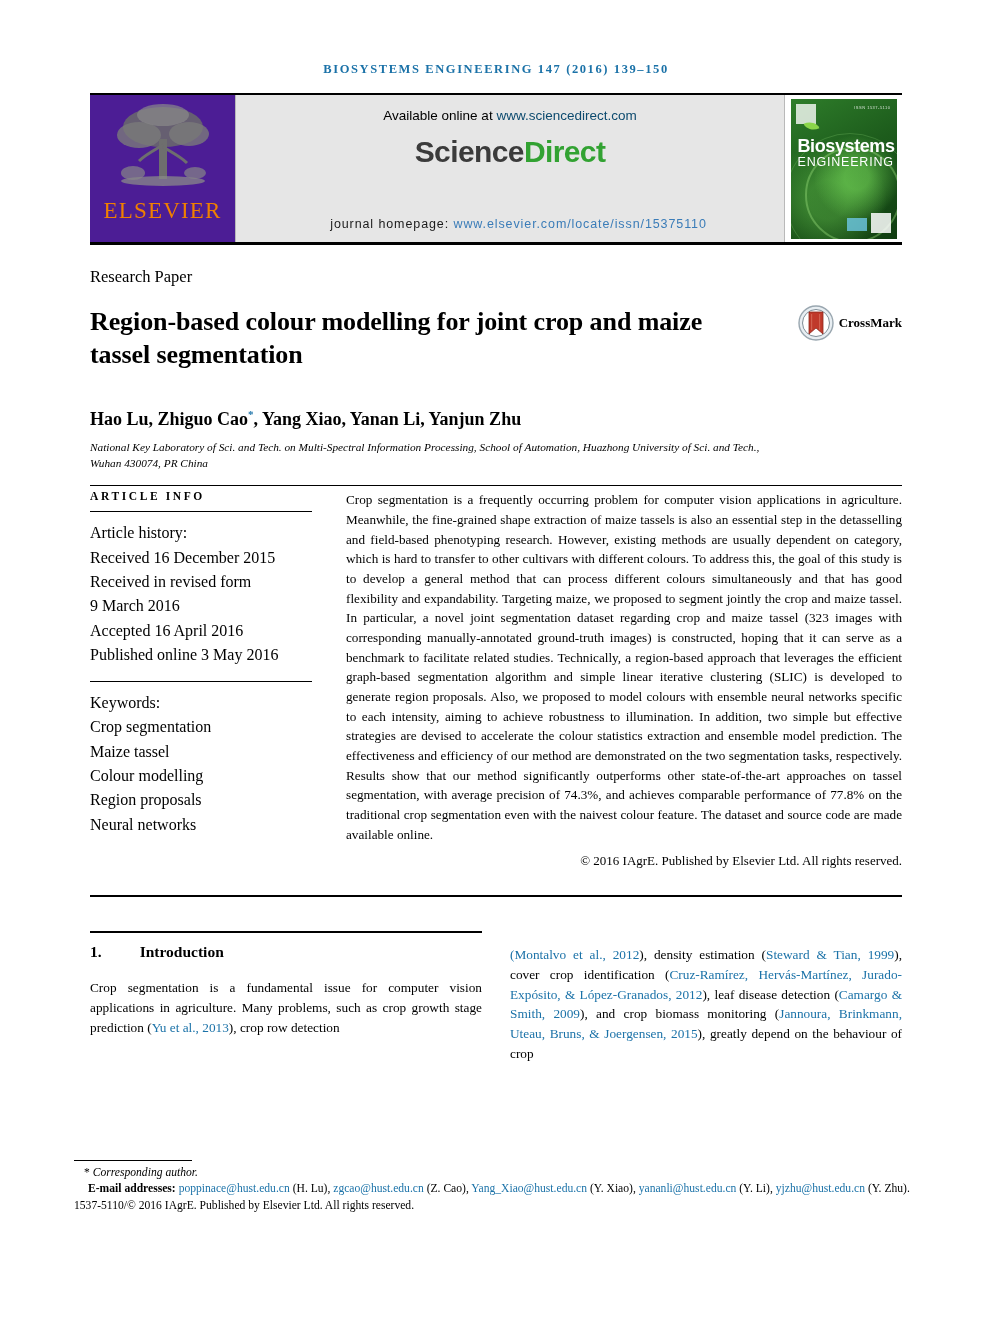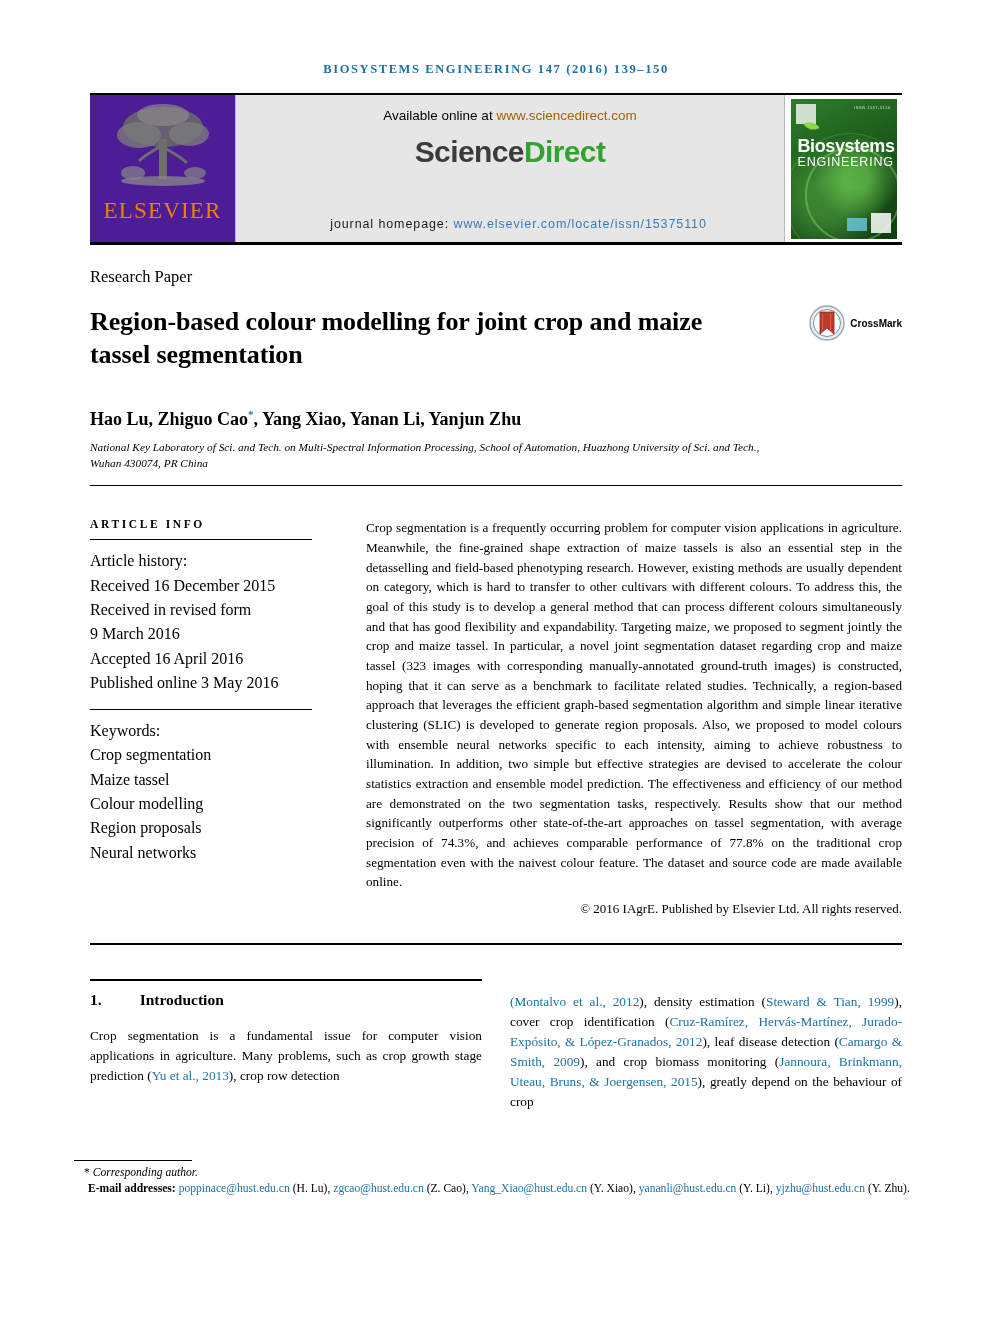--- a/index.html
+++ b/index.html
@@ -64,21 +64,21 @@
     display: flex;
     flex-direction: column;
     align-items: center;
   }
   .avail-line {
     margin-top: 13px;
     font-family: "Liberation Sans", sans-serif;
     font-size: 13.5px;
     color: #000;
   }
-  .avail-line a { color: #a16207; text-decoration: none; }
+  .avail-line a { color: #0c4a6e; text-decoration: none; }
   .sciencedirect-logo {
     margin-top: 12px;
     font-family: "Liberation Sans", sans-serif;
     font-weight: bold;
     font-size: 30px;
     letter-spacing: -0.6px;
   }
   .sd-science { color: #3b3b3b; }
   .sd-direct { color: #32a232; }
   .homepage-line {
@@ -173,46 +173,46 @@
     margin-top: 19px;
     max-width: 640px;
     letter-spacing: -0.1px;
   }
   .crossmark {
     position: absolute;
     right: 0; top: 38px;
     display: flex; align-items: center; gap: 5px;
   }
   .crossmark-label {
-    font-family: Liberation Sans, sans-serif;
-    font-weight: bold;
-    font-size: 10px;
+    font-family: Liberation Serif, serif;
+    font-weight: bold;
+    font-size: 13px;
   }
   .authors {
     margin-top: 36px;
     font-size: 18px;
     font-weight: bold;
   }
   .authors sup { font-size: 11px; color: #1b72a8; }
   .affil {
     margin-top: 9px;
     font-size: 11.3px;
     font-style: italic;
     line-height: 1.45;
     max-width: 700px;
   }
 
   
   .rule-thin { margin: 14px 74px 0 74px; border-top: 1px solid #000; }
 
   
   .infoabs {
-    margin: 32px 74px 0 74px;
-    display: flex;
-    gap: 54px;
+    margin: 4px 74px 0 74px;
+    display: flex;
+    gap: 34px;
   }
   .info-col { width: 222px; flex: 0 0 222px; }
   .info-heading {
     font-size: 11.5px;
     font-weight: bold;
     letter-spacing: 2.6px;
     font-family: "Liberation Serif", serif;
   }
   .info-hr { border-top: 1.3px solid #000; margin: 9px 0 9px 0; }
   .info-block { font-size: 16px; line-height: 1.52; }
@@ -413,15 +413,16 @@
   <div class="footnotes">
     <div class="fn-rule"></div>
     <div class="fn-corr">
       <span class="star">*</span>
       <span>Corresponding author.</span>
     </div>
     <div class="fn-emails">
       <span class="lead">E-mail addresses:</span>
       <a href="#">poppinace@hust.edu.cn</a><span> (H. Lu), </span><a href="#">zgcao@hust.edu.cn</a><span> (Z. Cao), </span><a href="#">Yang_Xiao@hust.edu.cn</a><span> (Y. Xiao), </span><a href="#">yananli@hust.edu.cn</a><span> (Y. Li), </span><a href="#">yjzhu@hust.edu.cn</a><span> (Y. Zhu).</span>
     </div>
+    <div class="fn-issn">1537-5110/© 2016 IAgrE. Published by Elsevier Ltd. All rights reserved.</div>
   </div>
 
 </div>
 
 </body></html>

